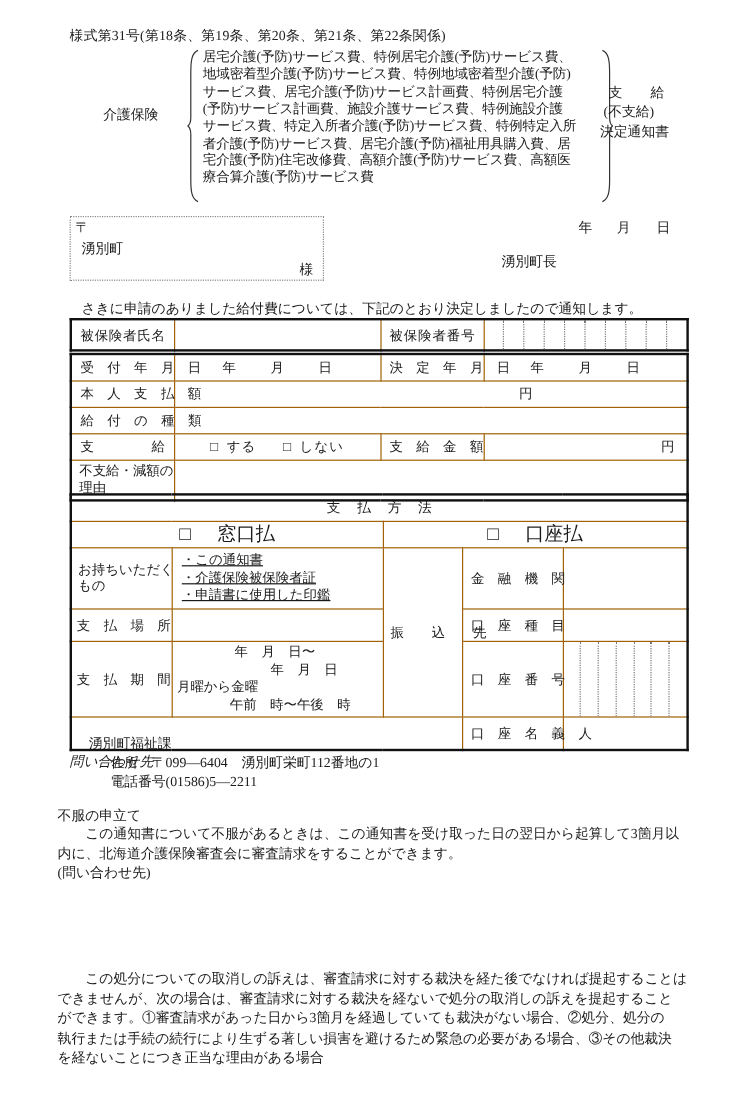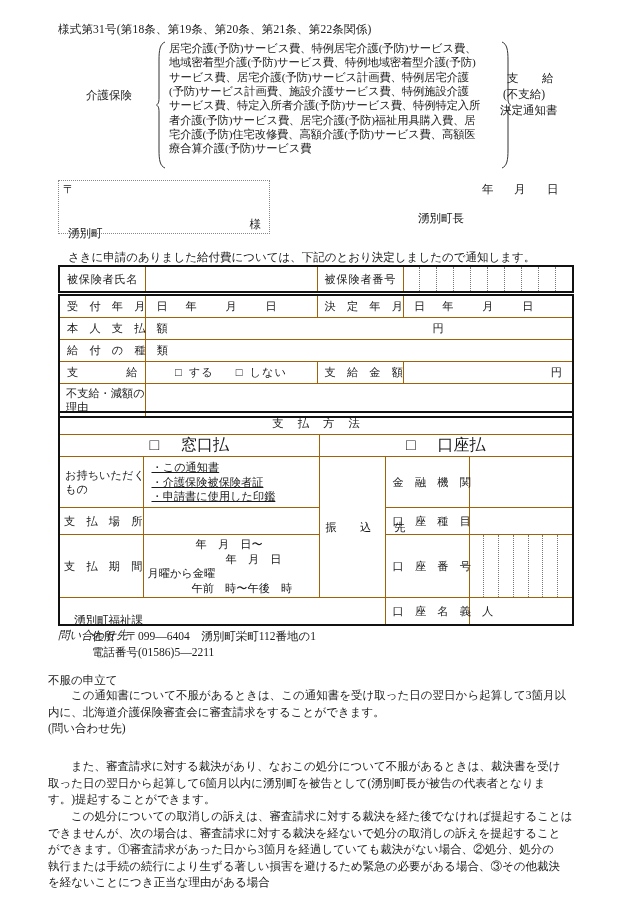--- a/index.html
+++ b/index.html
@@ -98,21 +98,20 @@
     position: absolute;
     left: 4px;
     top: 1px;
     font-size: 11.5px;
   }
   .addr-town {
     position: absolute;
     left: 9px;
     top: 19px;
     font-size: 11.5px;
-    margin-top: 26px;
   }
   .addr-sama {
     position: absolute;
     right: 8px;
     bottom: 1px;
     font-size: 11.5px;
   }
 
   .date-line {
     position: absolute;
@@ -523,25 +522,20 @@
   <div class="ftxt contact-tel">電話番号(01586)5—2211</div>
 
   <div class="ftxt fuku-head">不服の申立て</div>
 
   <div class="para" id="para-1">
     <div class="ind">この通知書について不服があるときは、この通知書を受け取った日の翌日から起算して3箇月以</div>
     <div>内に、北海道介護保険審査会に審査請求をすることができます。</div>
     <div>(問い合わせ先)</div>
   </div>
 
-  <div class="para" id="para-2">
-    <div class="ind">また、審査請求に対する裁決があり、なおこの処分について不服があるときは、裁決書を受け</div>
-    <div>取った日の翌日から起算して6箇月以内に湧別町を被告として(湧別町長が被告の代表者となりま</div>
-    <div>す。)提起することができます。</div>
-  </div>
 
   <div class="para" id="para-3">
     <div class="ind">この処分についての取消しの訴えは、審査請求に対する裁決を経た後でなければ提起することは</div>
     <div>できませんが、次の場合は、審査請求に対する裁決を経ないで処分の取消しの訴えを提起すること</div>
     <div>ができます。①審査請求があった日から3箇月を経過していても裁決がない場合、②処分、処分の</div>
     <div>執行または手続の続行により生ずる著しい損害を避けるため緊急の必要がある場合、③その他裁決</div>
     <div>を経ないことにつき正当な理由がある場合</div>
   </div>
 
 </div>

